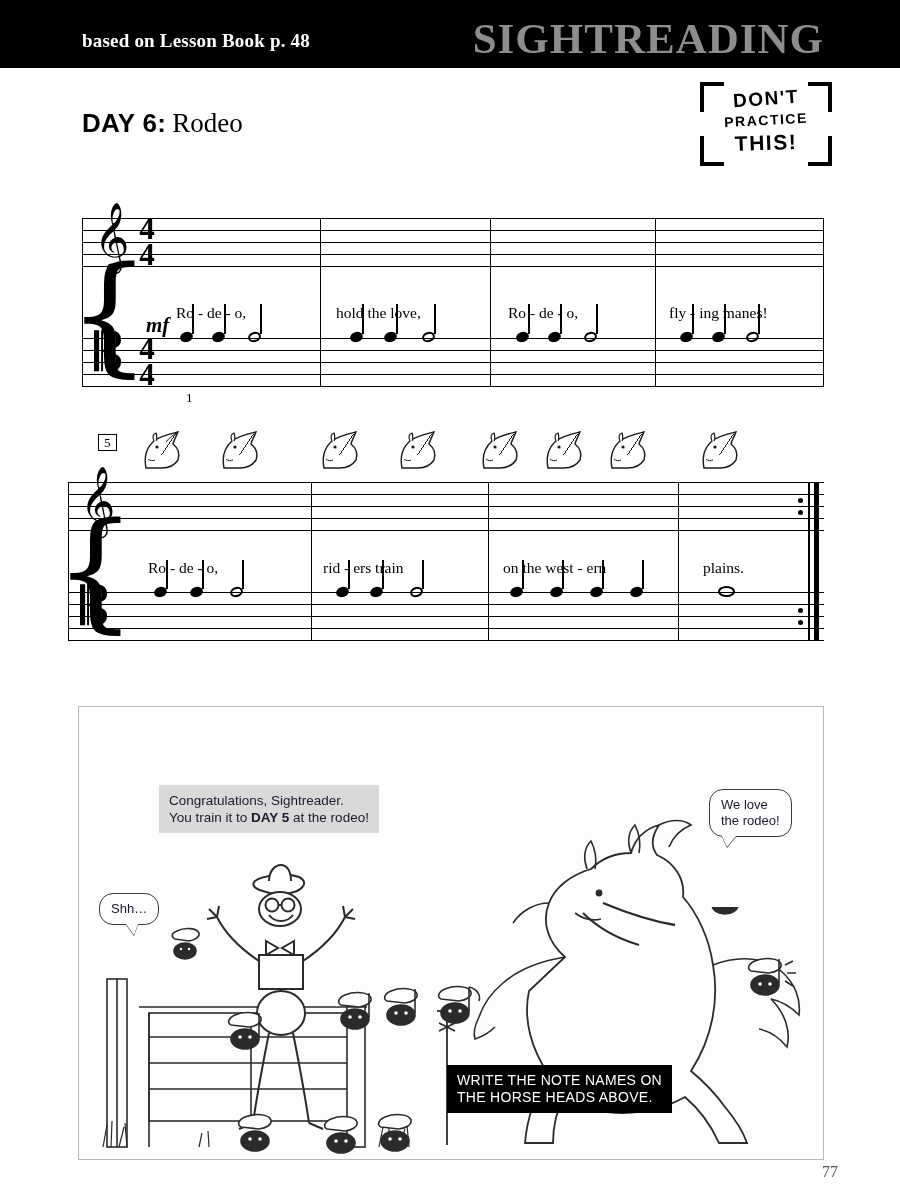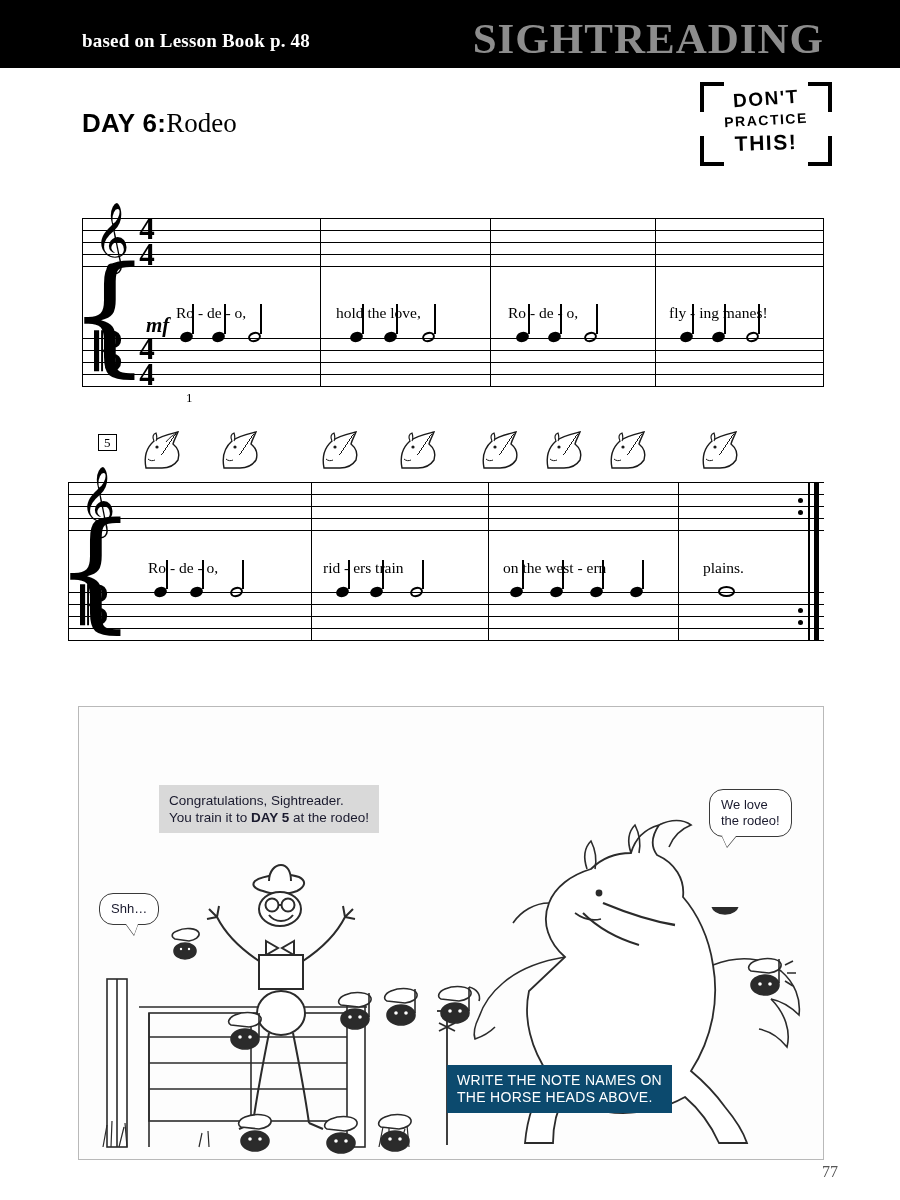--- a/index.html
+++ b/index.html
@@ -52,20 +52,21 @@
   }
   .day-line .day-label {
     font-family: "Liberation Sans", sans-serif;
     font-weight: bold;
     font-size: 26px;
     letter-spacing: .3px;
   }
   .day-line .day-title {
     font-family: "Liberation Serif", serif;
     font-size: 27px;
+    margin-left: 6px;
   }
 
   
   .badge {
     position: absolute;
     left: 700px; top: 82px;
     width: 132px; height: 84px;
   }
   .badge .bracket {
     position: absolute;
@@ -228,21 +229,21 @@
     background: #d9d9d9;
     color: #1a1a2e;
     font-family: "Liberation Sans", sans-serif;
     font-size: 13.5px;
     line-height: 17px;
     padding: 7px 10px;
     white-space: nowrap;
   }
   .callout b { font-weight: bold; }
   .callout.dark {
-    background: #0c4a6e;
+    background: #000000;
     color: #ffffff;
     font-size: 14px;
     letter-spacing: .3px;
   }
   .bubble {
     position: absolute;
     background: #ffffff;
     border: 1.4px solid #3a3a3a;
     border-radius: 14px;
     font-family: "Liberation Sans", sans-serif;

